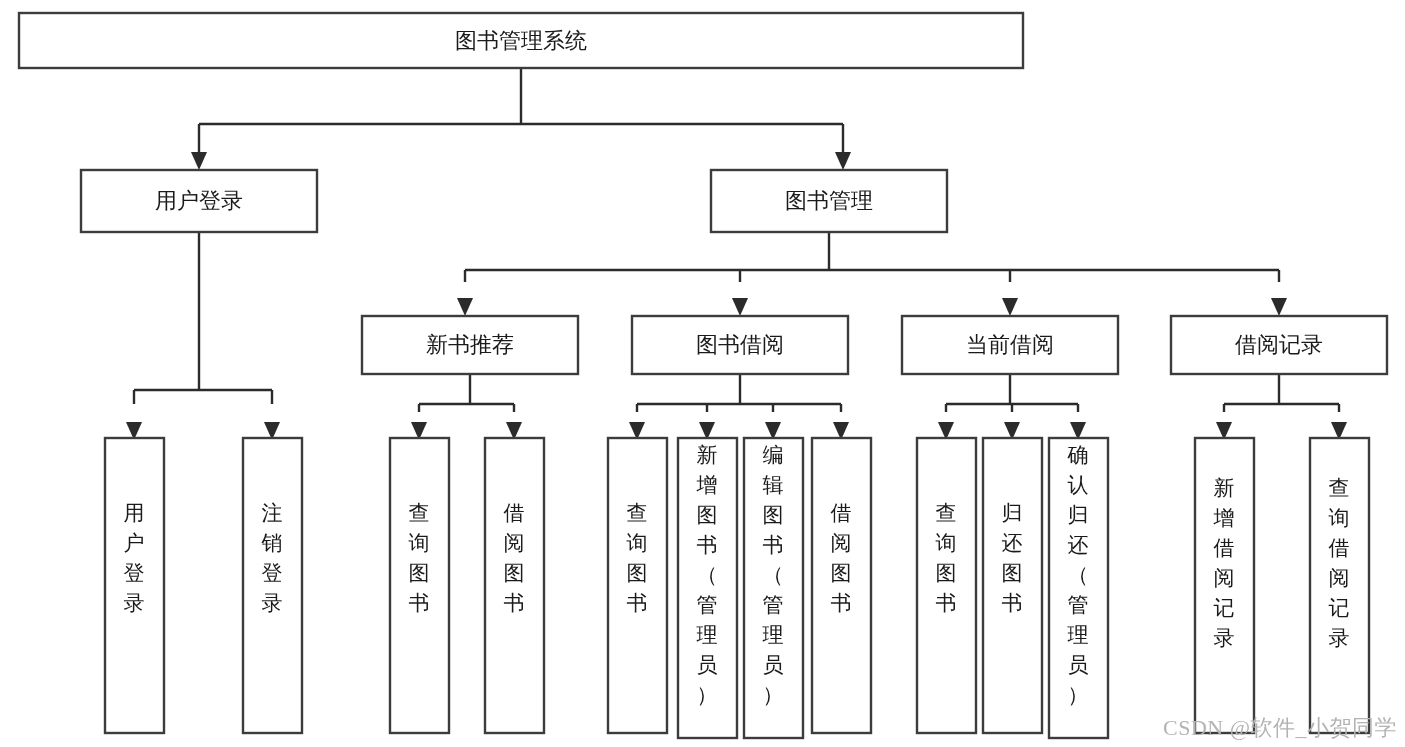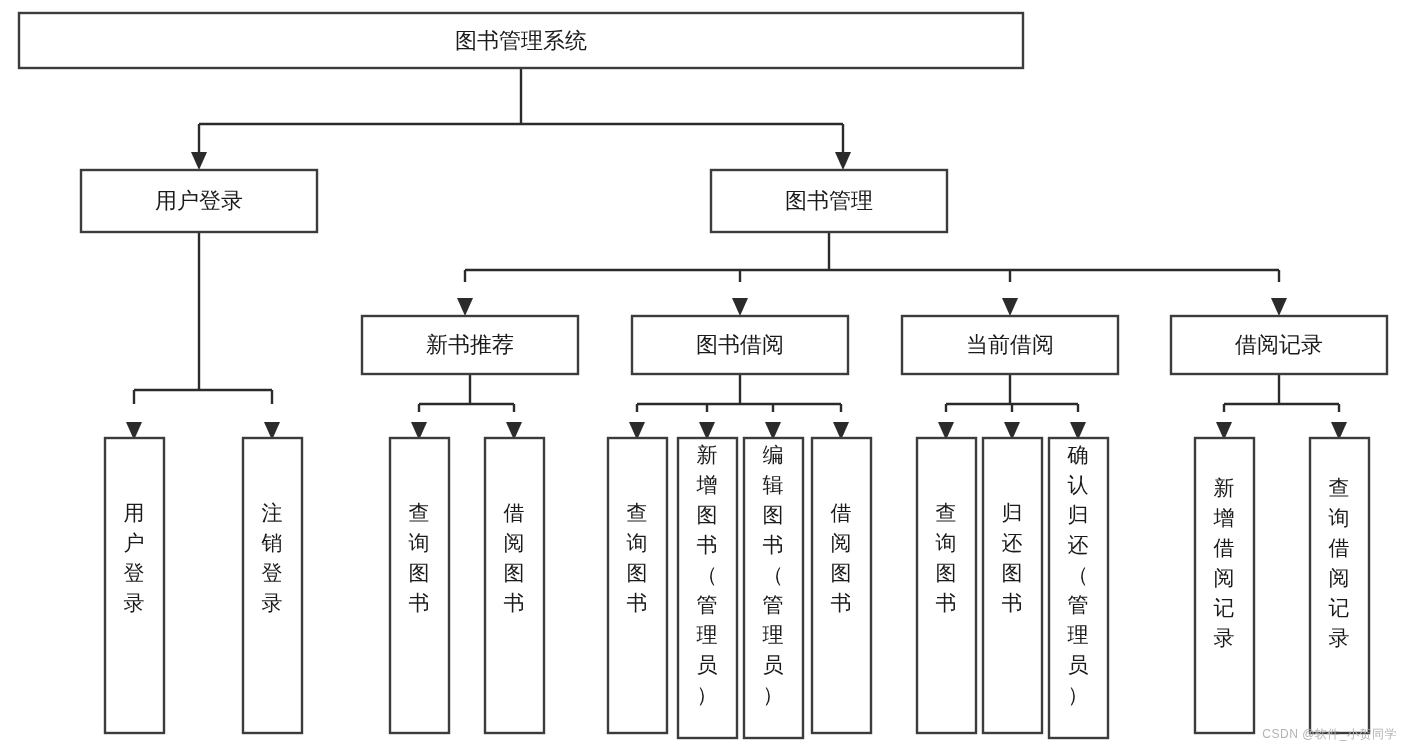--- a/index.html
+++ b/index.html
@@ -50,22 +50,22 @@
     fill: none;
   }
   .arrow-head {
     fill: #2b2b2b;
     stroke: none;
   }
   .watermark {
     position: absolute;
     right: 8px;
     bottom: 4px;
-    font-family: Liberation Sans, sans-serif;
-    font-size: 12px;
+    font-family: Liberation Serif, serif;
+    font-size: 22px;
     color: #b3b3b3;
     letter-spacing: 0.5px;
     white-space: nowrap;
     pointer-events: none;
   }
 </style>
 </head>
 <body>
 
 <div id="diagram-root">

